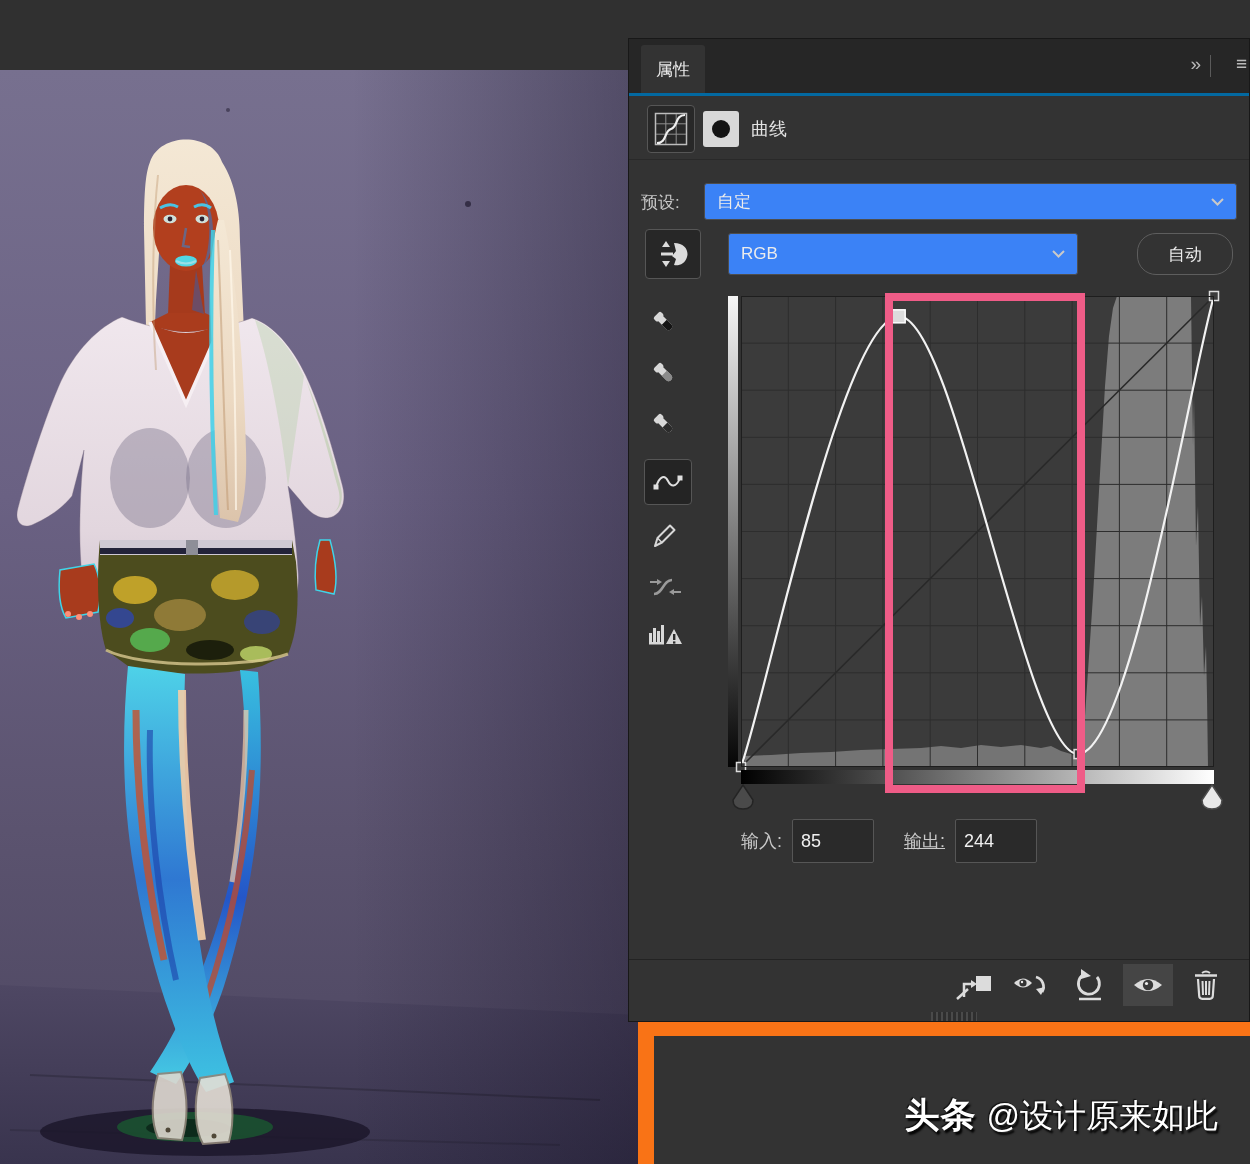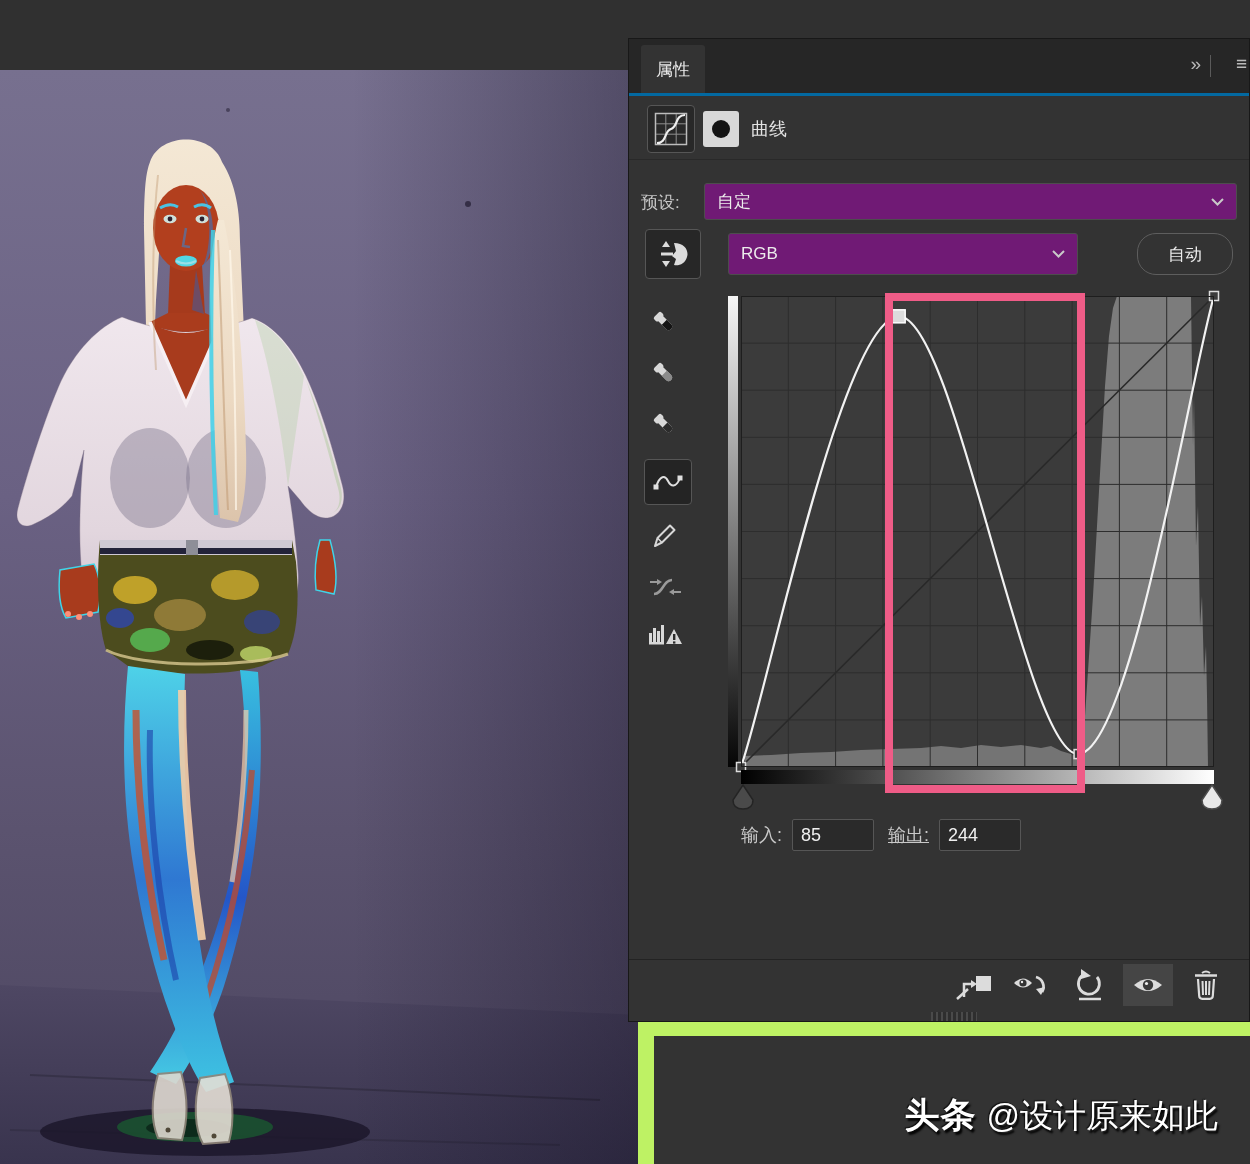--- a/index.html
+++ b/index.html
@@ -12,46 +12,46 @@
   #canvas{left:0;top:70px;width:640px;height:1094px;overflow:hidden;}
   
   #panel{left:628px;top:38px;width:622px;height:984px;background:#333;border:1px solid #181818;box-sizing:border-box;}
   #tabbar{left:0;top:0;width:620px;height:54px;background:#262626;border-bottom:3px solid #0369a1;}
   #tab-props{left:12px;top:6px;width:64px;height:48px;background:#333;border-radius:3px 3px 0 0;
              display:flex;align-items:center;justify-content:center;font-size:17px;color:#ececec;}
   .tab-extra{color:#b9b9b9;font-size:19px;top:14px;}
   #hdr-divider{left:0;top:120px;width:620px;height:1px;background:#292929;}
   .toolbox{background:#272727;border:1px solid #565656;border-radius:4px;box-sizing:border-box;
            display:flex;align-items:center;justify-content:center;}
-  .dropdown{background:#701a75;border:1px solid #4d4d4d;border-radius:3px;box-sizing:border-box;
+  .dropdown{background:#3b82f6;border:1px solid #4d4d4d;border-radius:3px;box-sizing:border-box;
             display:flex;align-items:center;font-size:17px;color:#ececec;padding:0 12px;justify-content:space-between;}
   .lbl{font-size:17px;color:#c6c6c6;}
   #auto-btn{background:#333;border:1px solid #5e5e5e;border-radius:3px;box-sizing:border-box;
             display:flex;align-items:center;justify-content:center;font-size:17px;color:#ececec;}
   .toolicon{display:flex;align-items:center;justify-content:center;}
   
   #vgrad{left:99px;top:257px;width:10px;height:471px;background:linear-gradient(#f6f6f6,#050505);}
   #plot-wrap{left:112px;top:257px;width:473px;height:471px;}
   #plot-svg{overflow:visible;}
   #hgrad{left:112px;top:731px;width:473px;height:14px;background:linear-gradient(90deg,#000,#fff);}
   #readout{left:112px;top:780px;width:473px;display:flex;align-items:center;justify-content:flex-start;gap:10px;}
   #readout .lbl{font-size:18px;color:#c9c9c9;}
-  .numfield{width:82px;height:32px;background:#2a2a2a;border:1px solid #565656;border-radius:2px;
+  .numfield{width:82px;height:44px;background:#2a2a2a;border:1px solid #565656;border-radius:2px;
             color:#f0f0f0;font-size:18px;padding:0 8px;font-family:inherit;box-sizing:border-box;}
   
   #hl-box{left:256px;top:254px;width:200px;height:500px;border:8px solid #ef5c87;box-sizing:border-box;z-index:5;}
   
   #pfooter{left:0;top:920px;width:620px;height:50px;border-top:1px solid #232323;display:flex;
            align-items:center;justify-content:flex-end;gap:8px;padding-right:18px;box-sizing:border-box;}
   .fbtn{width:50px;height:42px;display:flex;align-items:center;justify-content:center;}
   .fbtn.on{background:#454545;}
   #grip{left:302px;top:973px;width:46px;height:9px;
         background:repeating-linear-gradient(90deg,#4a4a4a 0 2px,#2e2e2e 2px 5px);}
   
-  #gapband{left:638px;top:1022px;width:612px;height:142px;background:#bef264;}
+  #gapband{left:638px;top:1022px;width:612px;height:142px;background:#f97316;}
   #lowerpanel{left:16px;top:14px;right:0;bottom:0;background:#333;}
   #watermark{right:32px;top:56px;white-space:nowrap;color:#fff;
              text-shadow:2px 3px 2px rgba(0,0,0,.95),-1px -1px 1px rgba(0,0,0,.7);}
   #wm-brand{font-size:35px;font-weight:800;letter-spacing:1px;}
   #wm-handle{font-size:33px;font-weight:500;margin-left:10px;}
   svg{display:block;}
 </style>
 </head>
 <body>
 
@@ -343,21 +343,21 @@
     <svg width="26" height="28" viewBox="0 0 26 28">
       <path d="M13 2 L23 17 Q23 26 13 26 Q3 26 3 17 Z" fill="#e9e9e9" stroke="#4c4c4c" stroke-width="1.5"></path>
     </svg>
   </div>
 
   <div id="hl-box" class="abs" style="border-color: rgb(239, 92, 135);"></div>
 
   <div id="readout" class="abs">
     <span class="lbl">输入:</span>
     <input class="numfield" readonly="" value="85" style="">
-    <span class="lbl" style="margin-left:4px;text-decoration:underline;">输出:</span>
+    <span class="lbl" style="margin-left:20px;text-decoration:underline;">输出:</span>
     <input class="numfield" readonly="" value="244" style="">
   </div>
 
   <div id="pfooter" class="abs">
     <div class="fbtn">
       <svg width="40" height="30" viewBox="0 0 40 30">
         <rect x="22" y="6" width="15" height="15" fill="#dcdcdc"></rect>
         <polyline points="10,27 10,14 19,14" fill="none" stroke="#dcdcdc" stroke-width="2.5"></polyline>
         <path d="M17 10 L23 14 L17 18 Z" fill="#dcdcdc"></path>
         <line x1="3" y1="29" x2="14" y2="19" stroke="#dcdcdc" stroke-width="2.5"></line>

